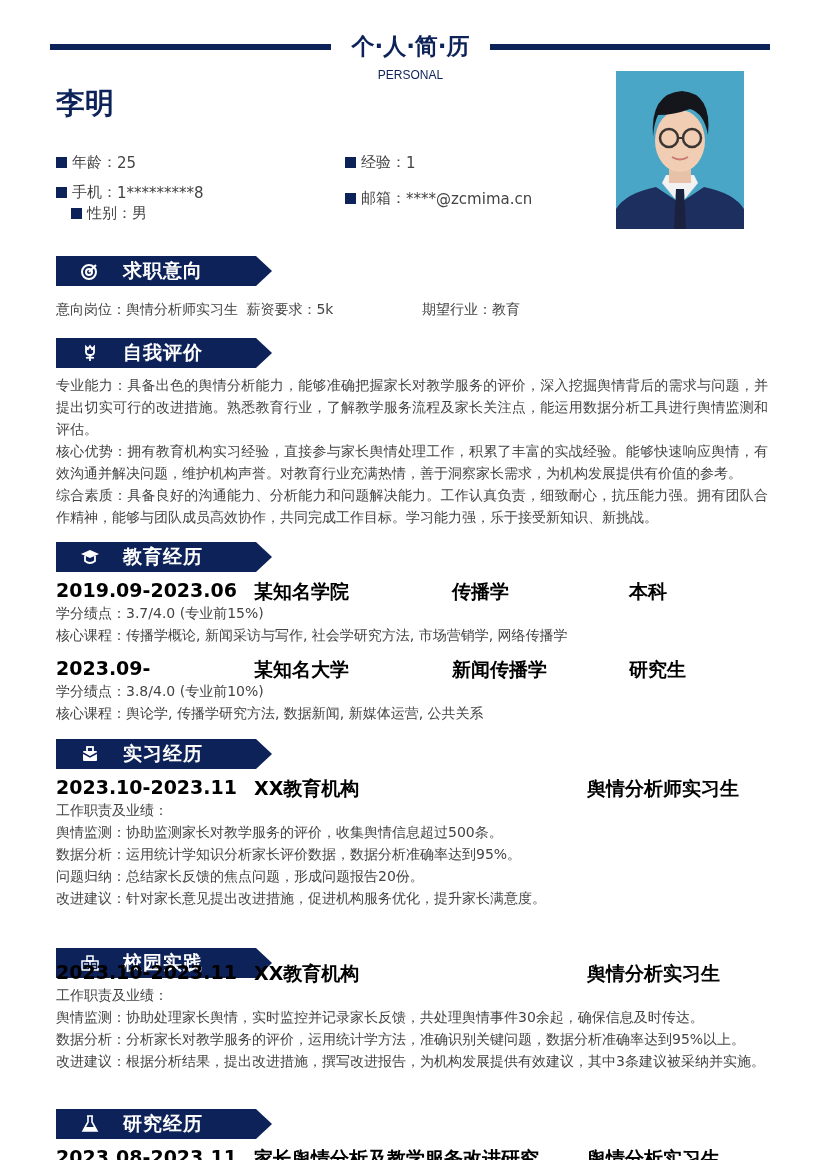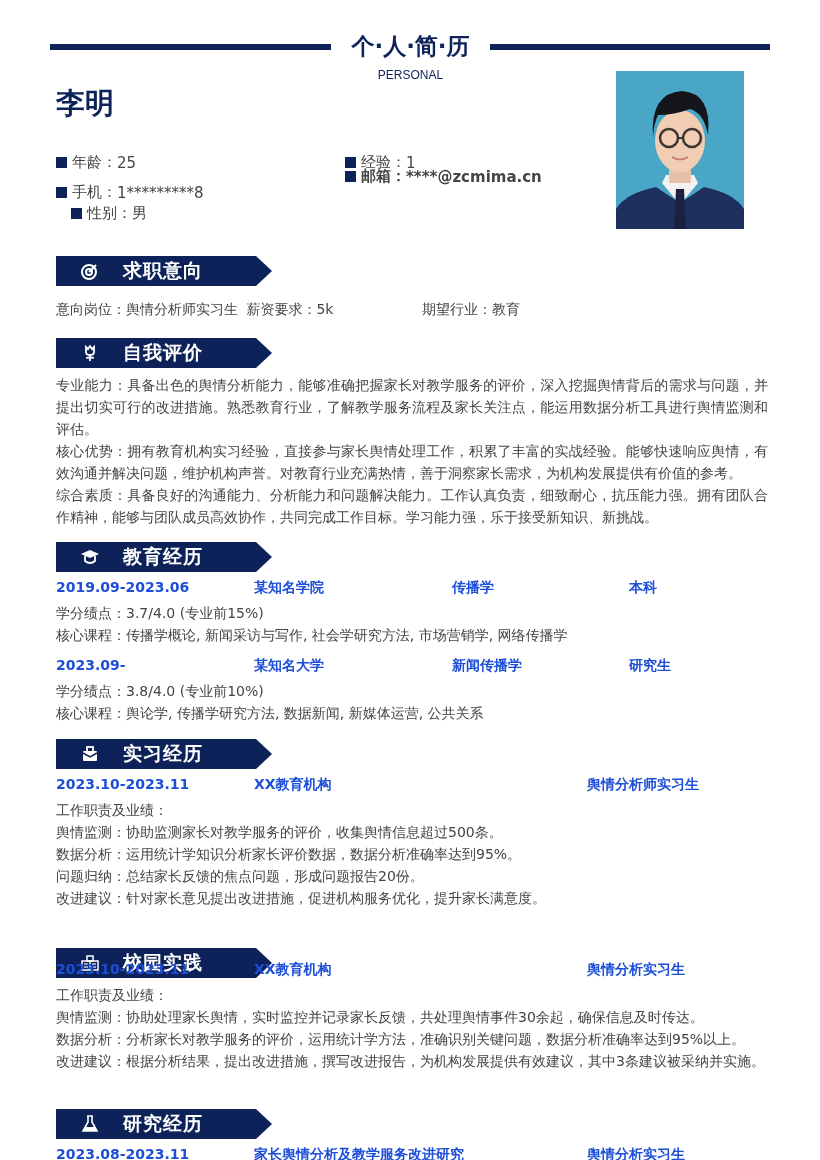--- a/index.html
+++ b/index.html
@@ -22,21 +22,21 @@
 
   .photo { position: absolute; top: 71px; left: 616px; width: 128px; height: 158px; background: #4aa6c6; overflow: hidden; }
 
   .sec-head { position: absolute; left: 56px; width: 216px; height: 21px; text-align: center; }
   .sec-head svg.band { position: absolute; left: 0; top: 0; }
   .sec-head .icon { position: absolute; left: 24px; top: 6px; width: 20px; height: 18px; }
   .sec-head .label { position: absolute; left: 67px; top: 2px; font-size: 19px; font-weight: bold; color: #ffffff; letter-spacing: 1px; }
 
   .line { position: absolute; left: 56px; font-size: 14px; color: #444; line-height: 22px; white-space: nowrap; }
   .para { position: absolute; left: 56px; width: 712px; font-size: 14px; line-height: 22px; color: #444; text-align: justify; }
-  .row { position: absolute; left: 56px; width: 712px; font-size: 14px; font-weight: bold; color: #1d4ed8; height: 22px; }
+  .row { position: absolute; left: 56px; width: 712px; font-size: 19px; font-weight: bold; color: #000000; height: 22px; }
   .row span { position: absolute; top: 0; white-space: nowrap; }
 </style>
 </head>
 <body>
 
 <div class="top-rule left"></div>
 <div class="doc-title">个·人·简·历</div>
 <div class="top-rule right"></div>
 <div class="doc-subtitle">PERSONAL</div>
 
@@ -50,21 +50,21 @@
 <div class="info" style="top:153px;left:345px;">
   <span class="sq"></span>
   <span>经验：</span>
   <span class="val">1</span>
 </div>
 <div class="info" style="top:183px;left:56px;">
   <span class="sq"></span>
   <span>手机：</span>
   <span class="val">1*********8</span>
 </div>
-<div class="info" style="top:167px;left:345px;font-weight:bold;">
+<div class="info" style="top:189px;left:345px;">
   <span class="sq"></span>
   <span>邮箱：</span>
   <span class="val">****@zcmima.cn</span>
 </div>
 <div class="info" style="top:204px;left:56px;padding-left:15px;">
   <span class="sq"></span>
   <span>性别：</span>
   <span class="val">男</span>
 </div>
 

